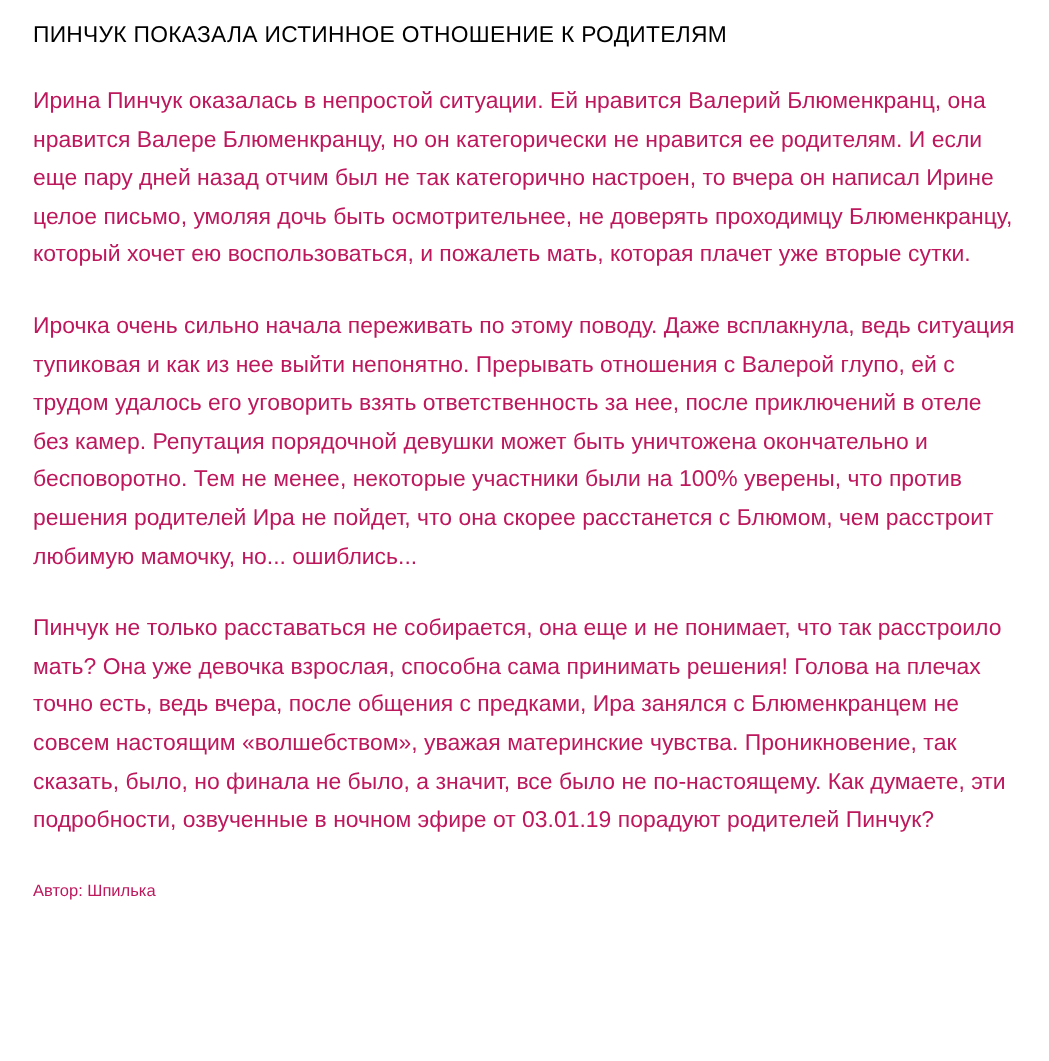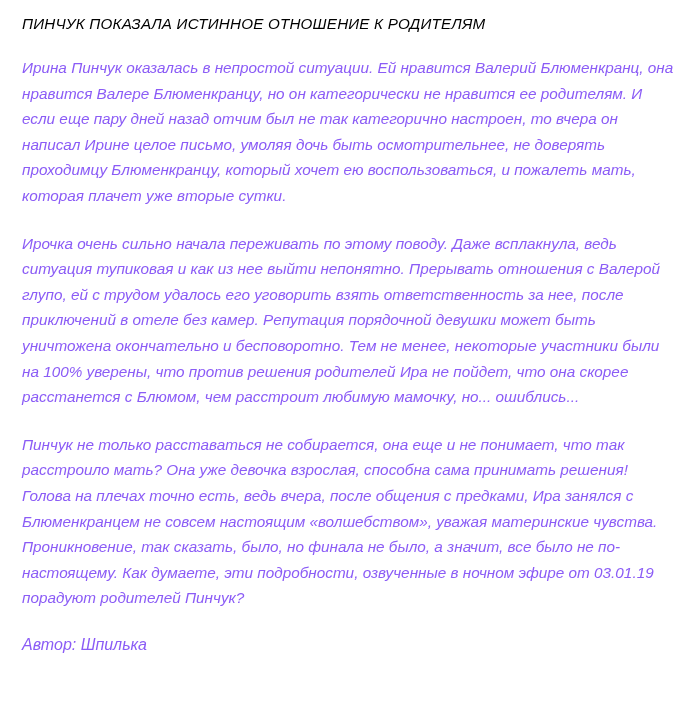--- a/index.html
+++ b/index.html
@@ -13,49 +13,48 @@
     font-family: "Liberation Sans", sans-serif;
     color: #1a1a1a;
     overflow: hidden;
   }
   .page {
     box-sizing: border-box;
     width: 699px;
     height: 707px;
     padding: 14px 22px 0 22px;
     background: #ffffff;
-    font-style: italic;
   }
   .article-title {
     font-size: 15.2px;
     line-height: 1.25;
     font-weight: 400;
     letter-spacing: 0.2px;
     color: #000000;
     margin: 0 0 22px 0;
     text-transform: uppercase;
   }
   .article-body {
     font-size: 15.3px;
     line-height: 25.6px;
-    color: #8b5cf6;
+    color: #be185d;
     text-align: left;
   }
   .para {
     margin: 0 0 22px 0;
   }
   .para:last-child {
     margin-bottom: 0;
   }
   .question {
     margin: 0 0 22px 0;
   }
   .author {
     margin: 0;
-    font-size: 16px;
+    font-size: 11px;
     line-height: 24px;
   }
 </style>
 </head>
 <body>
 
 <div class="page">
 
   <h1 class="article-title">ПИНЧУК ПОКАЗАЛА ИСТИННОЕ ОТНОШЕНИЕ К РОДИТЕЛЯМ</h1>
 

